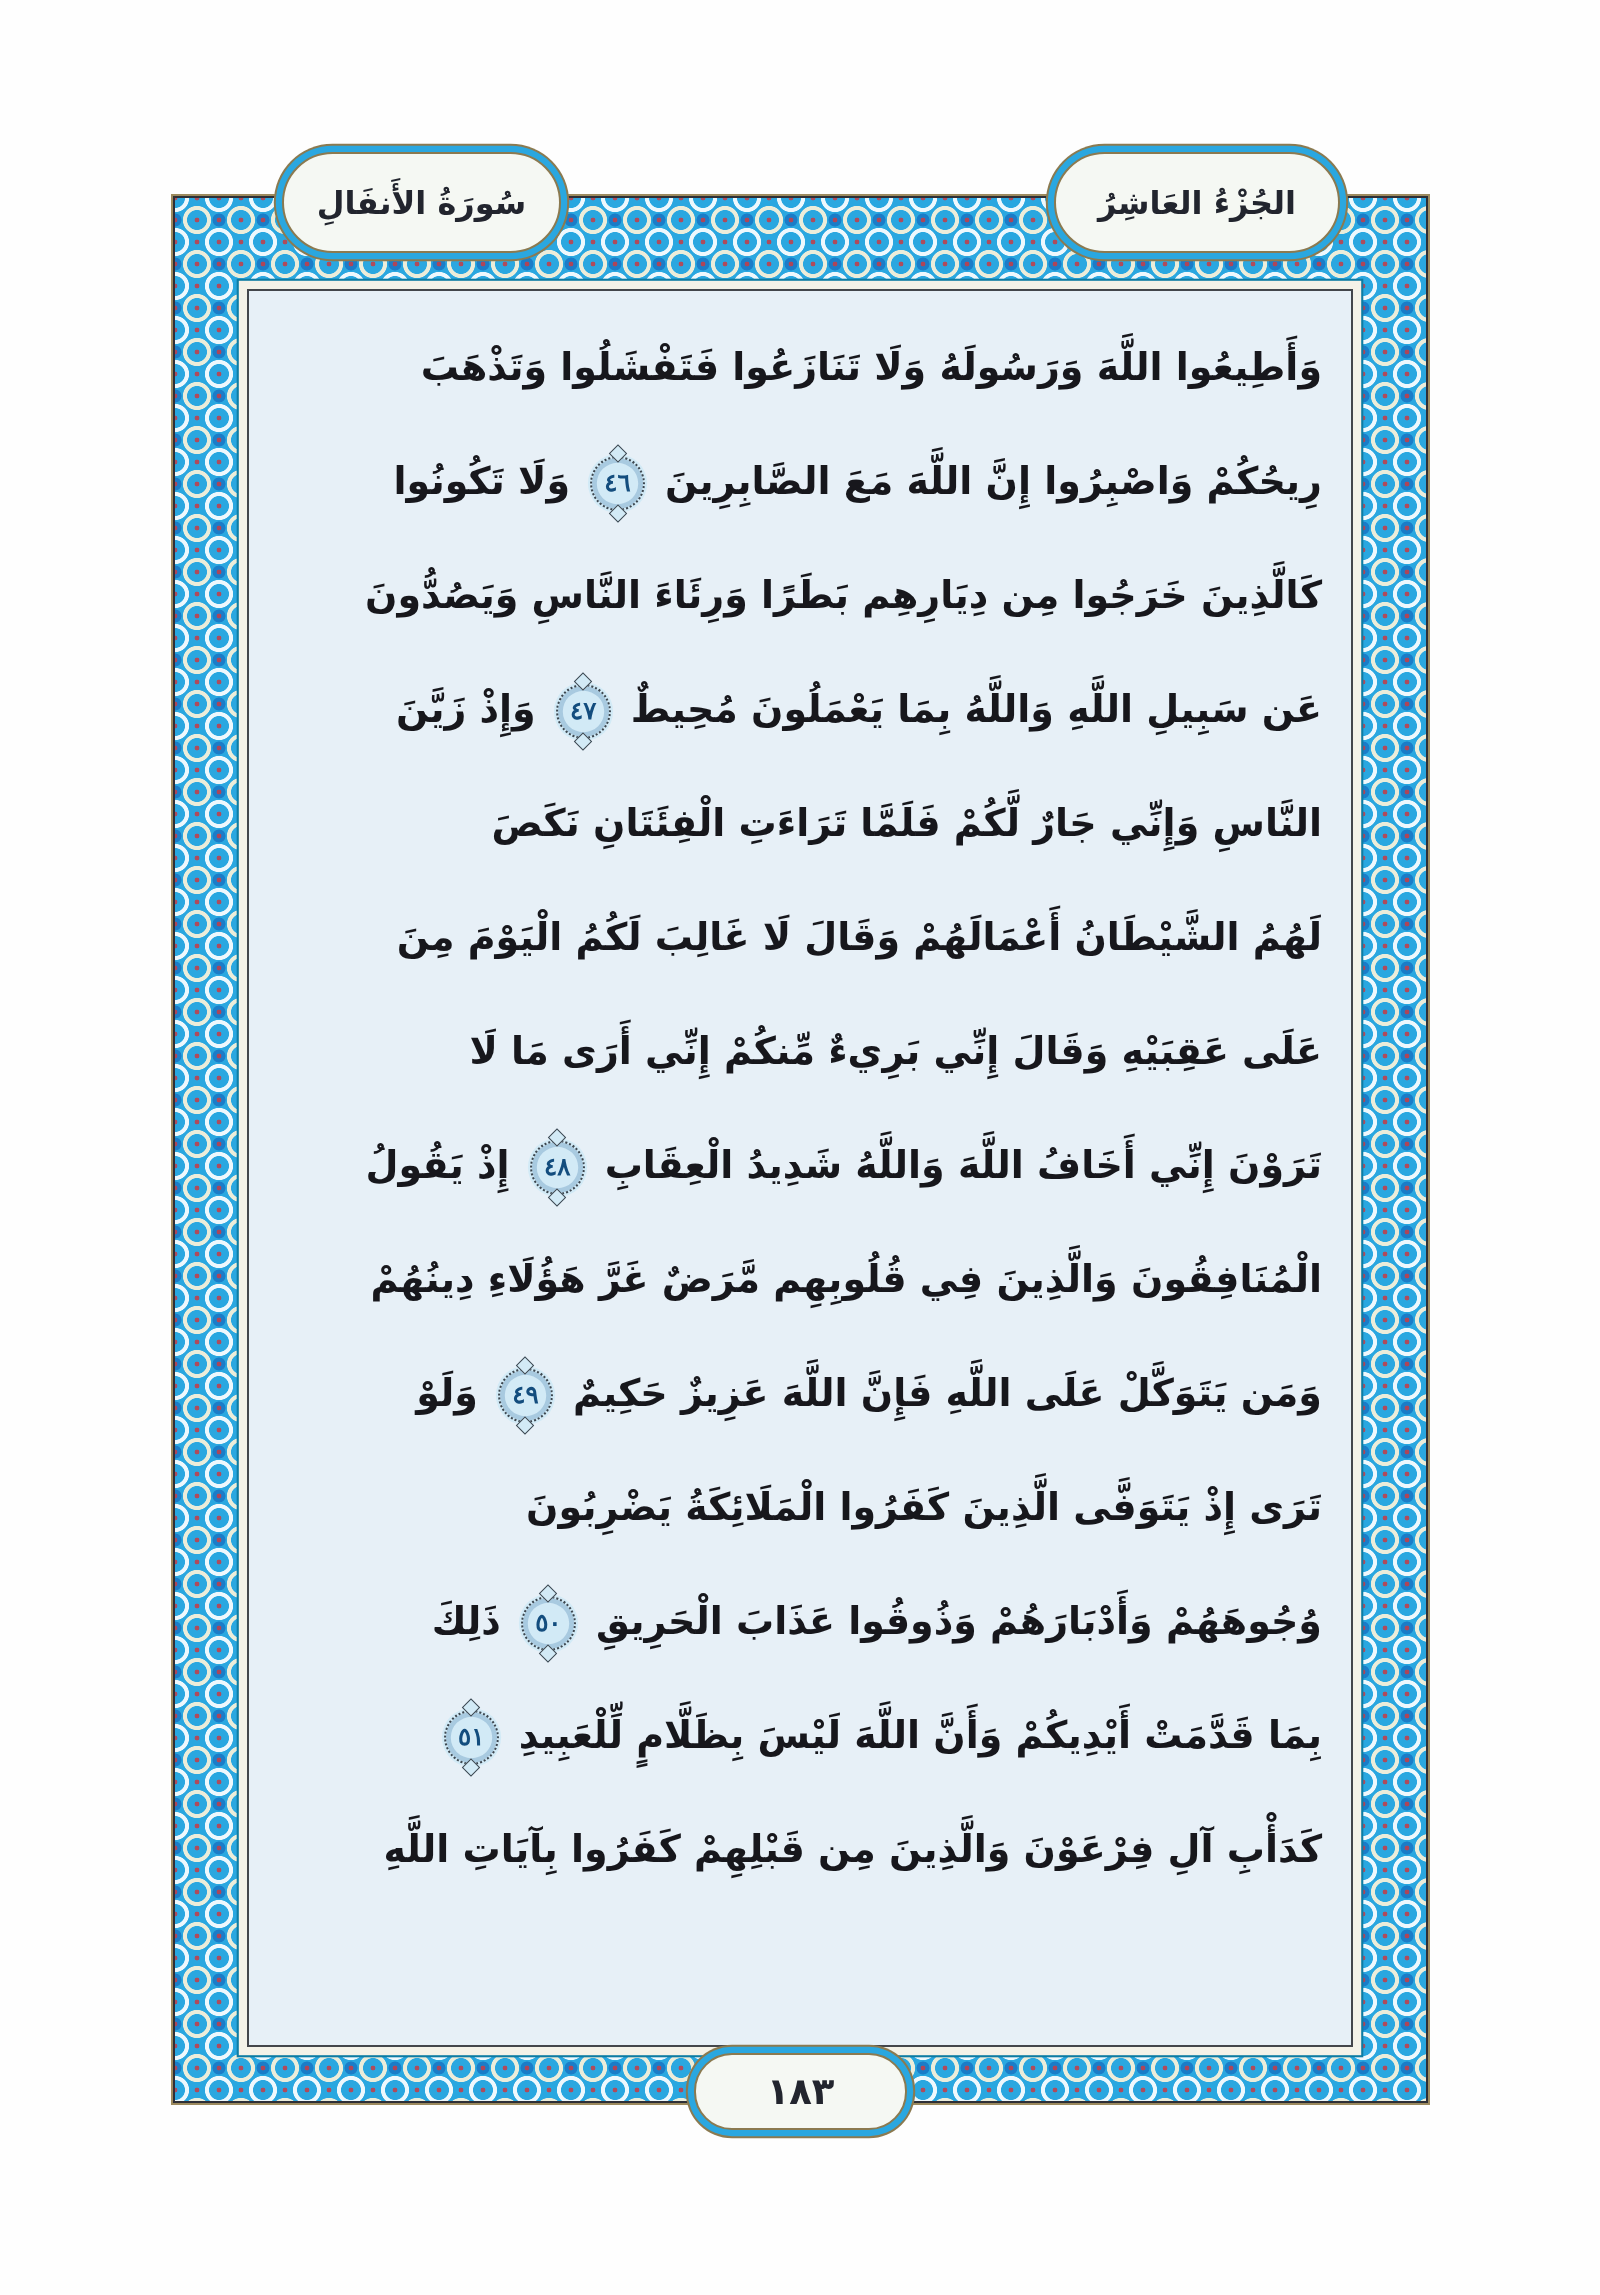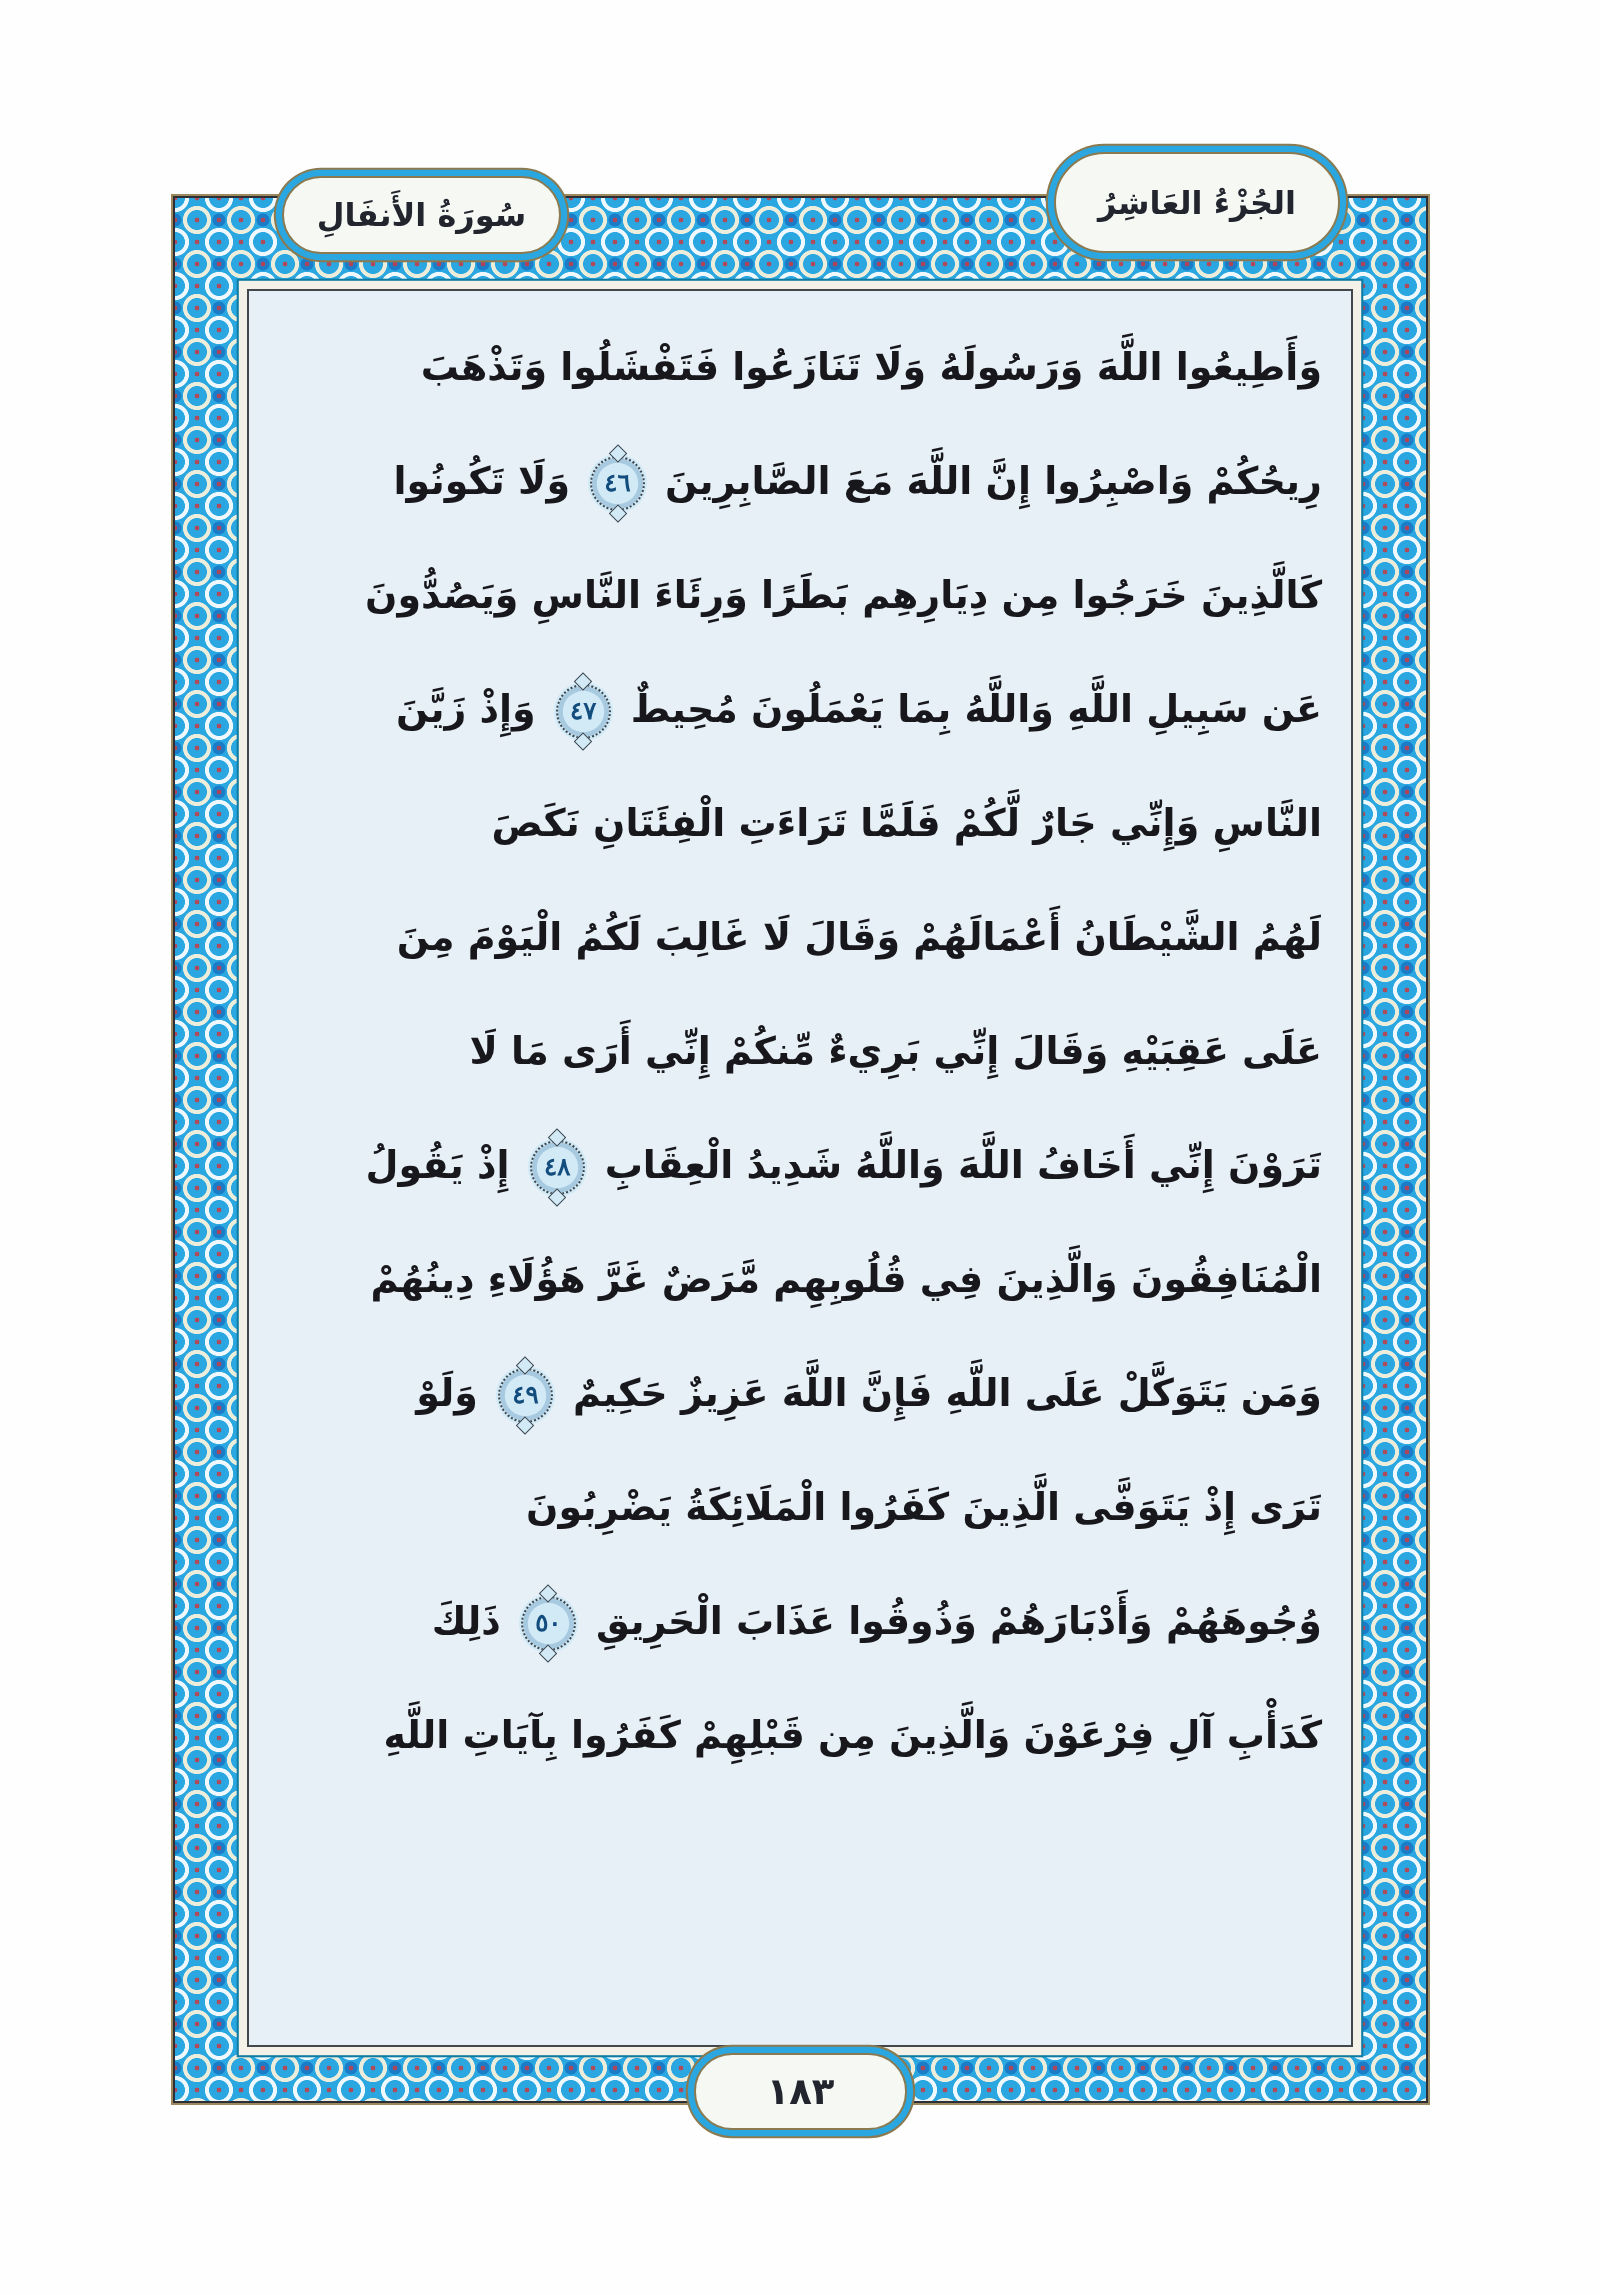--- a/index.html
+++ b/index.html
@@ -104,21 +104,21 @@
     align-items:center;
     justify-content:center;
     z-index:5;
   }
   .cartouche .label {
     direction:rtl;
     font-weight:bold;
     color:#22252e;
     white-space:nowrap;
   }
-  .cartouche-surah { left:282px;  top:152px;  width:279px; height:78px;margin-top:24px; }
+  .cartouche-surah { left:282px;  top:152px;  width:279px; height:101px; }
   .cartouche-juz   { left:1054px; top:152px;  width:286px; height:101px; }
   .cartouche-surah .label, .cartouche-juz .label { font-size:32px; }
   .cartouche-page  { left:694px; top:2053px; width:213px; height:77px; border-radius:38px; }
   .cartouche-page .label { font-size:37px; letter-spacing:2.7px; }
 </style>
 </head>
 <body>
 
 <div class="page">
 
@@ -139,20 +139,21 @@
         <div class="line"><span>كَالَّذِينَ خَرَجُوا مِن دِيَارِهِم بَطَرًا وَرِئَاءَ النَّاسِ وَيَصُدُّونَ</span></div>
         <div class="line"><span>عَن سَبِيلِ اللَّهِ وَاللَّهُ بِمَا يَعْمَلُونَ مُحِيطٌ</span> <span class="ayah-badge">٤٧</span> <span>وَإِذْ زَيَّنَ</span></div>
         <div class="line"><span>النَّاسِ وَإِنِّي جَارٌ لَّكُمْ فَلَمَّا تَرَاءَتِ الْفِئَتَانِ نَكَصَ</span></div>
         <div class="line"><span>لَهُمُ الشَّيْطَانُ أَعْمَالَهُمْ وَقَالَ لَا غَالِبَ لَكُمُ الْيَوْمَ مِنَ</span></div>
         <div class="line"><span>عَلَى عَقِبَيْهِ وَقَالَ إِنِّي بَرِيءٌ مِّنكُمْ إِنِّي أَرَى مَا لَا</span></div>
         <div class="line"><span>تَرَوْنَ إِنِّي أَخَافُ اللَّهَ وَاللَّهُ شَدِيدُ الْعِقَابِ</span> <span class="ayah-badge">٤٨</span> <span>إِذْ يَقُولُ</span></div>
         <div class="line"><span>الْمُنَافِقُونَ وَالَّذِينَ فِي قُلُوبِهِم مَّرَضٌ غَرَّ هَؤُلَاءِ دِينُهُمْ</span></div>
         <div class="line"><span>وَمَن يَتَوَكَّلْ عَلَى اللَّهِ فَإِنَّ اللَّهَ عَزِيزٌ حَكِيمٌ</span> <span class="ayah-badge">٤٩</span> <span>وَلَوْ</span></div>
         <div class="line"><span>تَرَى إِذْ يَتَوَفَّى الَّذِينَ كَفَرُوا الْمَلَائِكَةُ يَضْرِبُونَ</span></div>
         <div class="line"><span>وُجُوهَهُمْ وَأَدْبَارَهُمْ وَذُوقُوا عَذَابَ الْحَرِيقِ</span> <span class="ayah-badge">٥٠</span> <span>ذَلِكَ</span></div>
+        <div class="line"><span>بِمَا قَدَّمَتْ أَيْدِيكُمْ وَأَنَّ اللَّهَ لَيْسَ بِظَلَّامٍ لِّلْعَبِيدِ</span> <span class="ayah-badge">٥١</span></div>
         <div class="line"><span>كَدَأْبِ آلِ فِرْعَوْنَ وَالَّذِينَ مِن قَبْلِهِمْ كَفَرُوا بِآيَاتِ اللَّهِ</span></div>
       </div>
   </div>
 
   <div class="cartouche cartouche-page">
     <span class="label">١٨٣</span>
   </div>
 
 </div>
 

